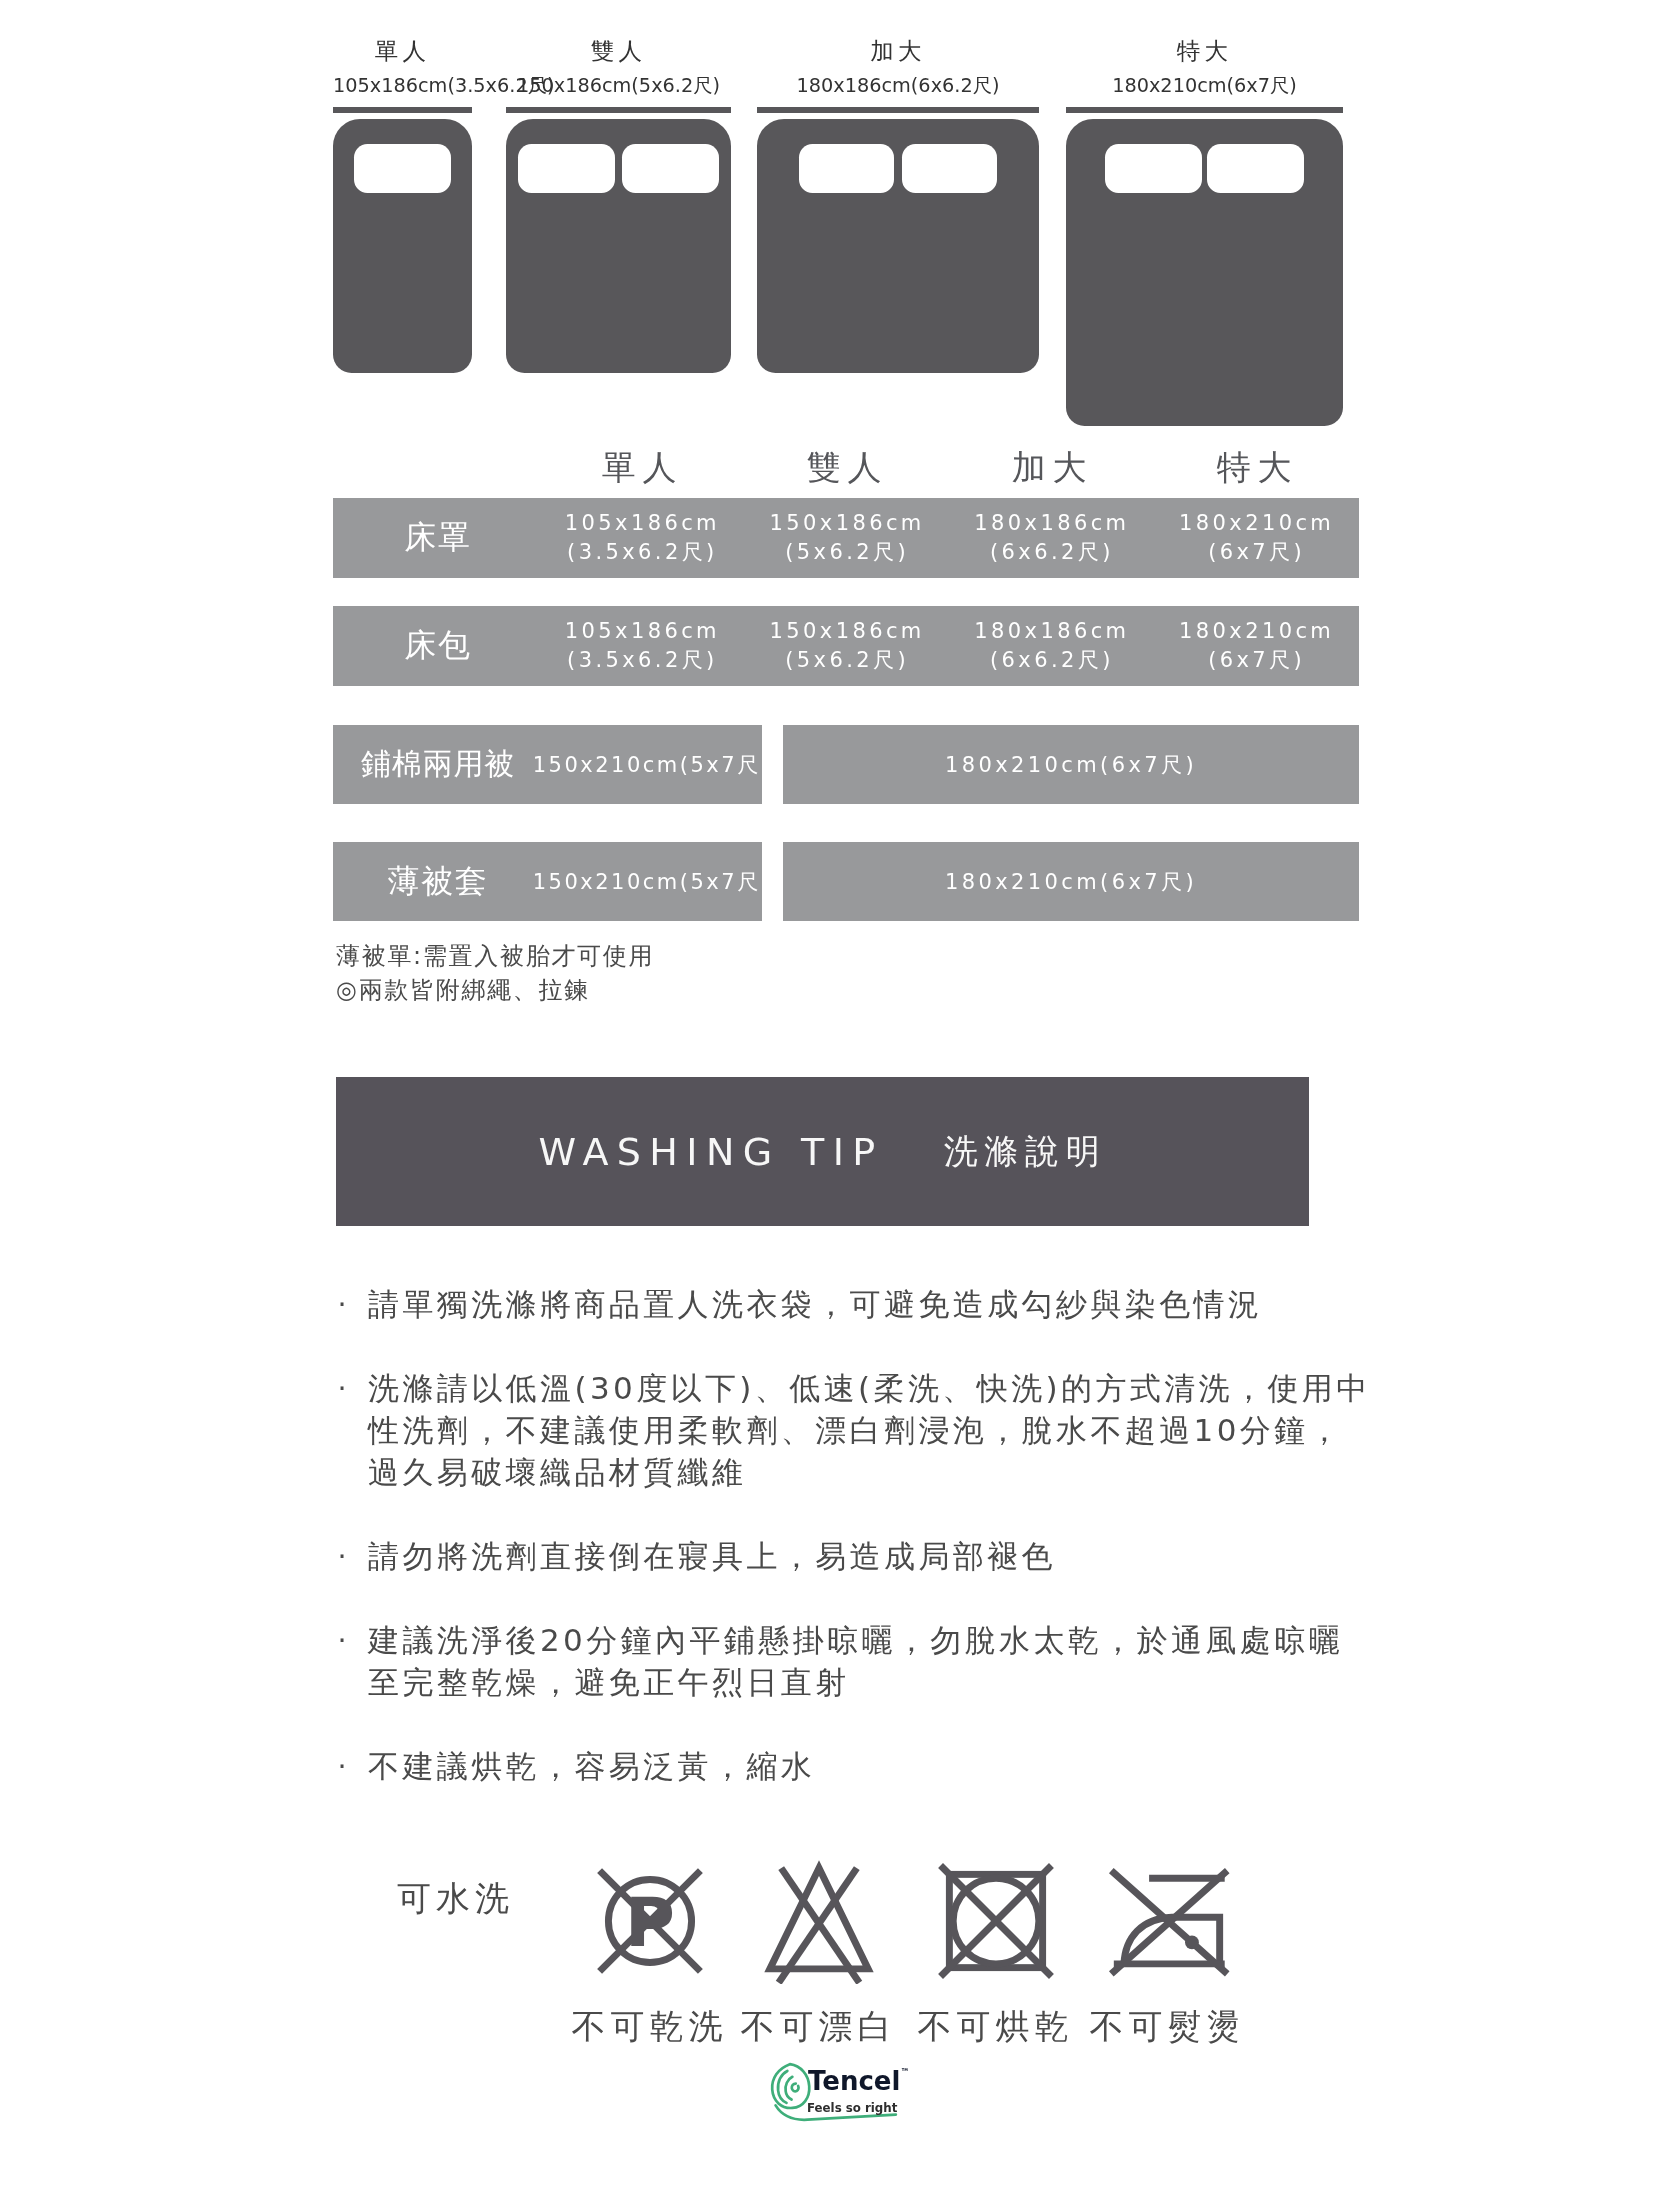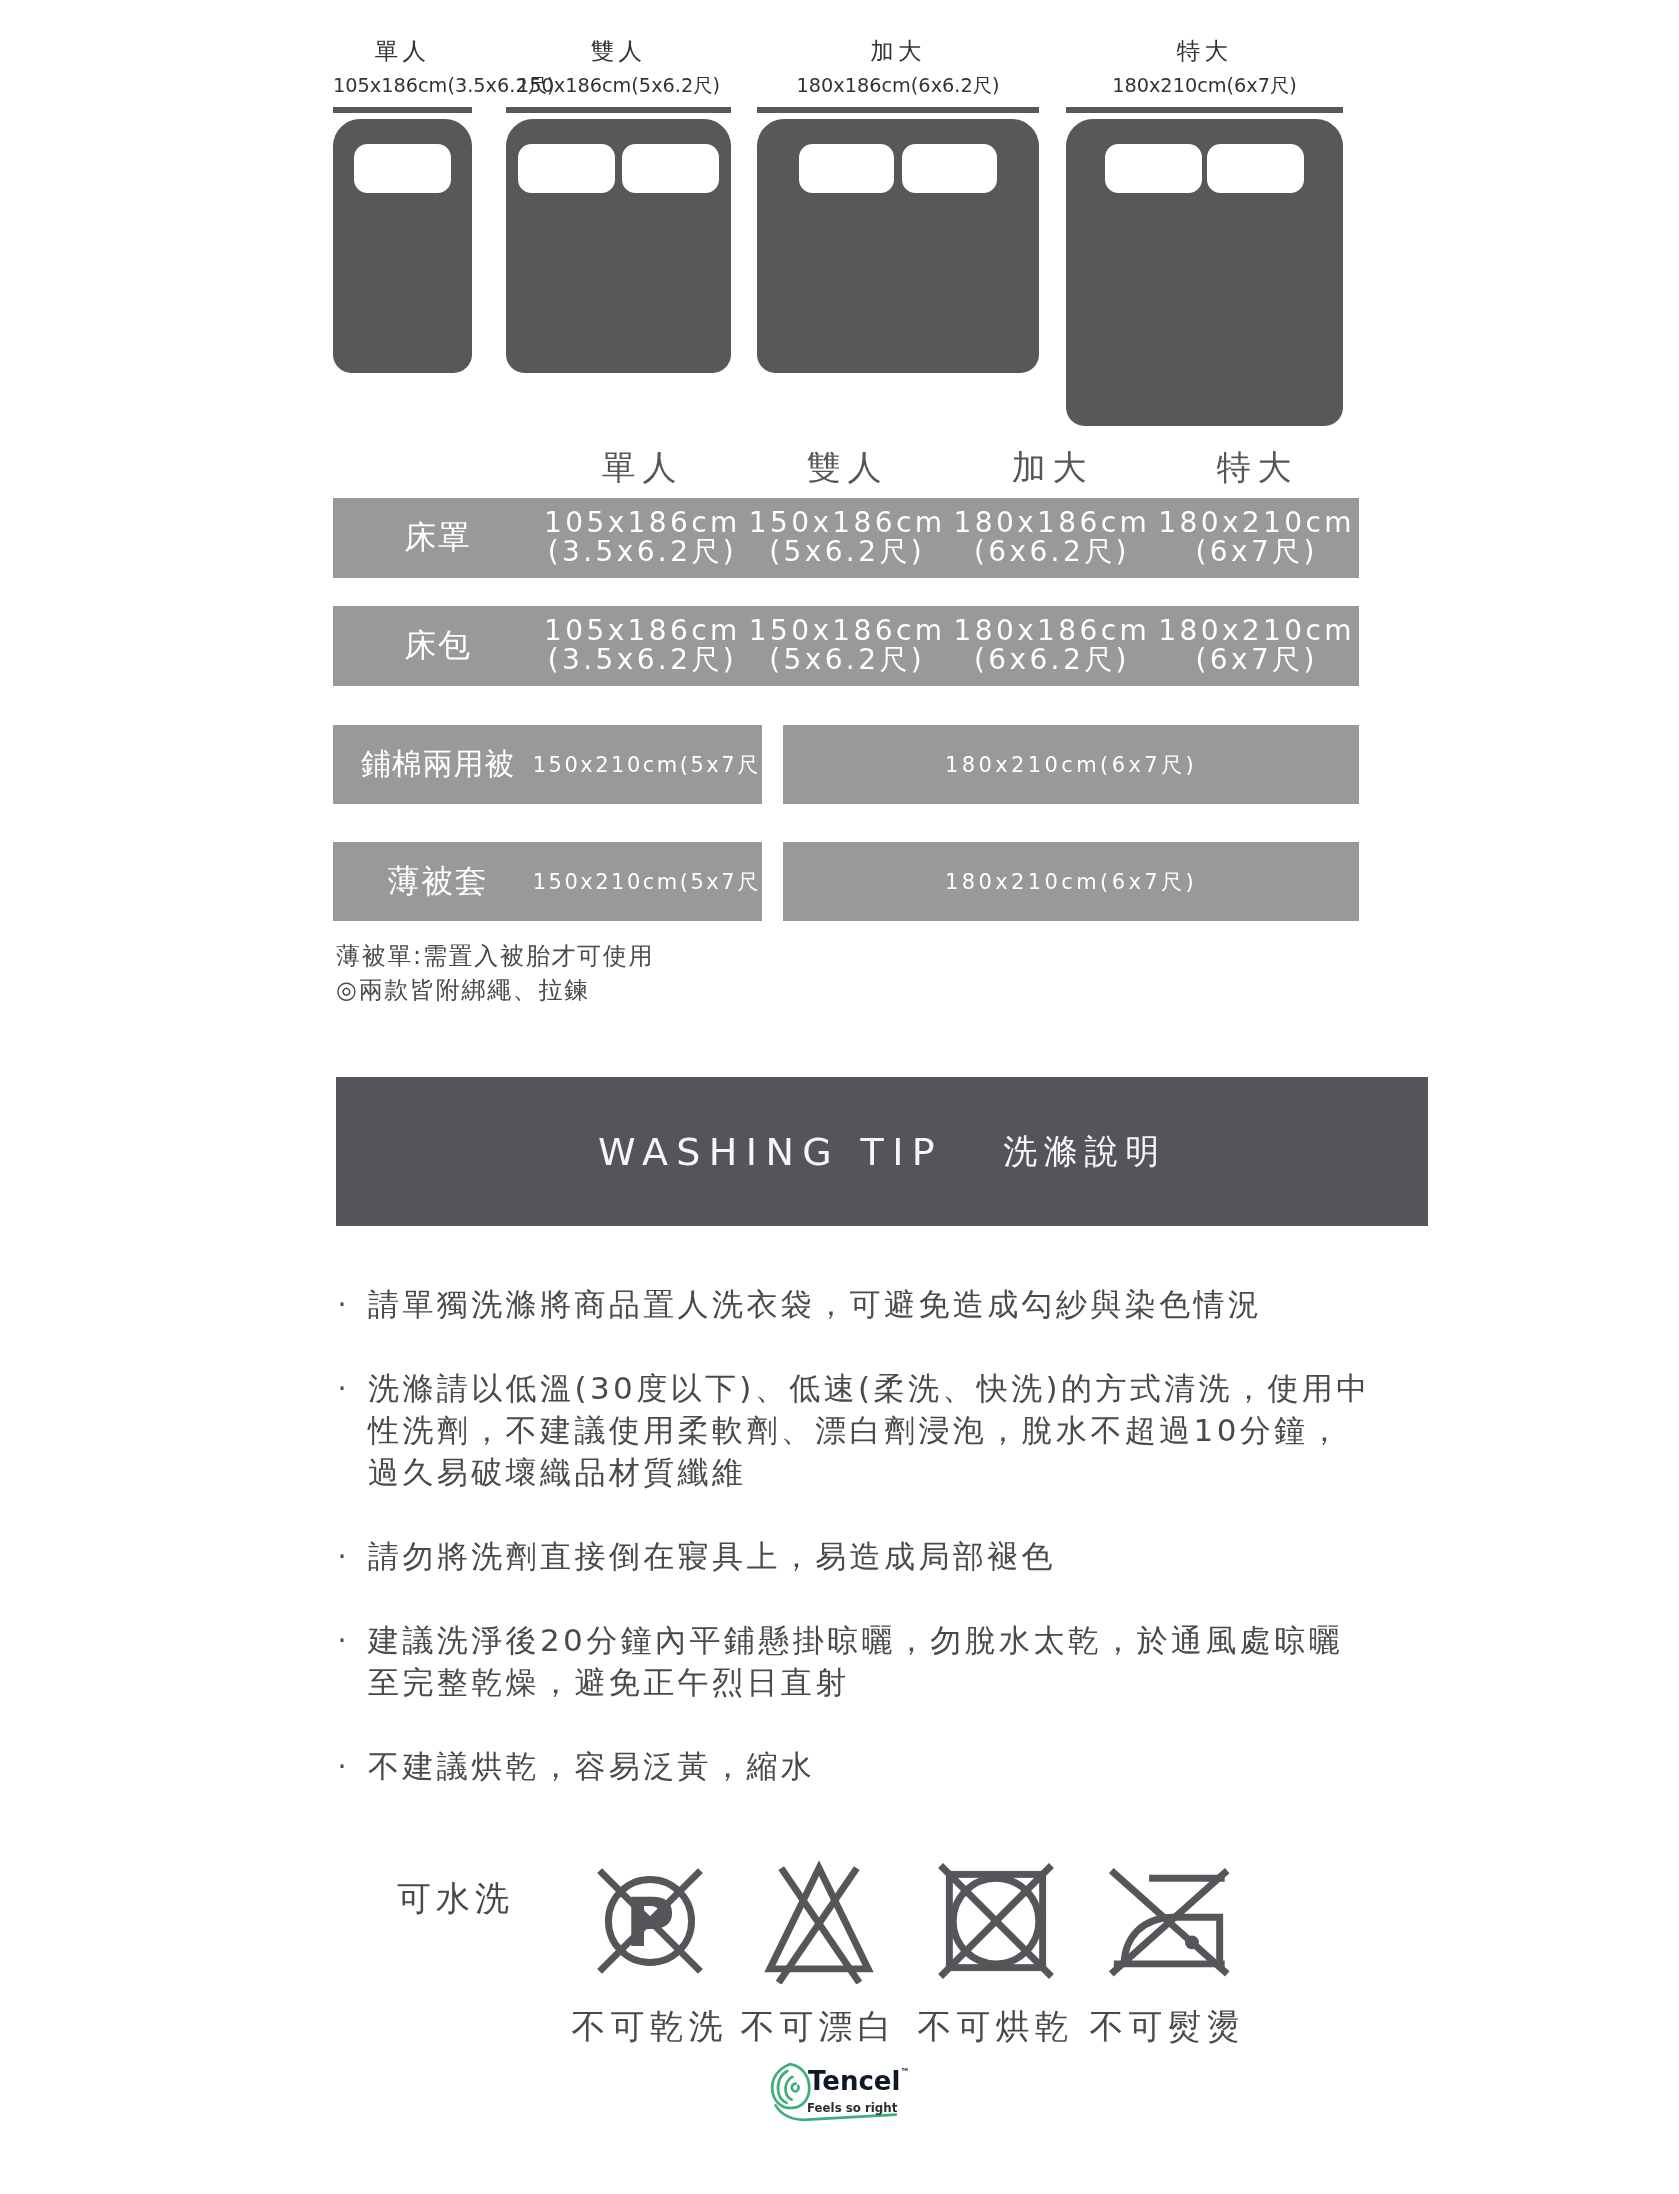--- a/index.html
+++ b/index.html
@@ -43,21 +43,21 @@
     display:flex; align-items:center; justify-content:center;
     color:#ffffff; font-size:32px; letter-spacing:1.7px; white-space:nowrap;
   }
   .tbl-band {
     position:absolute; left:540px; width:819px; background:#98999b;
     display:flex;
   }
   .tbl-cell {
     width:205px; display:flex; flex-direction:column;
     align-items:center; justify-content:center;
-    color:#ffffff; font-size:28px; letter-spacing:3.4px; line-height:28.6px;
+    color:#ffffff; font-size:21px; letter-spacing:3.4px; line-height:28.6px;
     white-space:nowrap;
   }
   .tbl-small-cell {
     position:absolute; left:542px; width:220px; background:#98999b;
     display:flex; align-items:center; justify-content:center;
     color:#ffffff; font-size:21px; letter-spacing:2.5px; white-space:nowrap;
   }
   .tbl-wide-cell {
     position:absolute; left:783px; width:576px; background:#98999b;
     display:flex; align-items:center; justify-content:center;
@@ -65,21 +65,21 @@
   }
 
   
   #notes { position:absolute; left:336px; top:939px; }
   .note-line {
     font-size:24px; letter-spacing:1.7px; line-height:34px; color:#4a4a4a;
   }
 
   
   #banner {
-    position:absolute; left:336px; top:1077px; width:1092px; height:149px;
+    position:absolute; left:336px; top:1077px; width:973px; height:149px;
     background:#56535a; display:flex; align-items:center; justify-content:center;
   }
   #banner .en {
     color:#f7f7f7; font-size:38px; letter-spacing:8.4px; font-weight:400;
   }
   #banner .zh {
     color:#f7f7f7; font-size:34px; letter-spacing:6.7px; margin-left:60px;
   }
 
   

